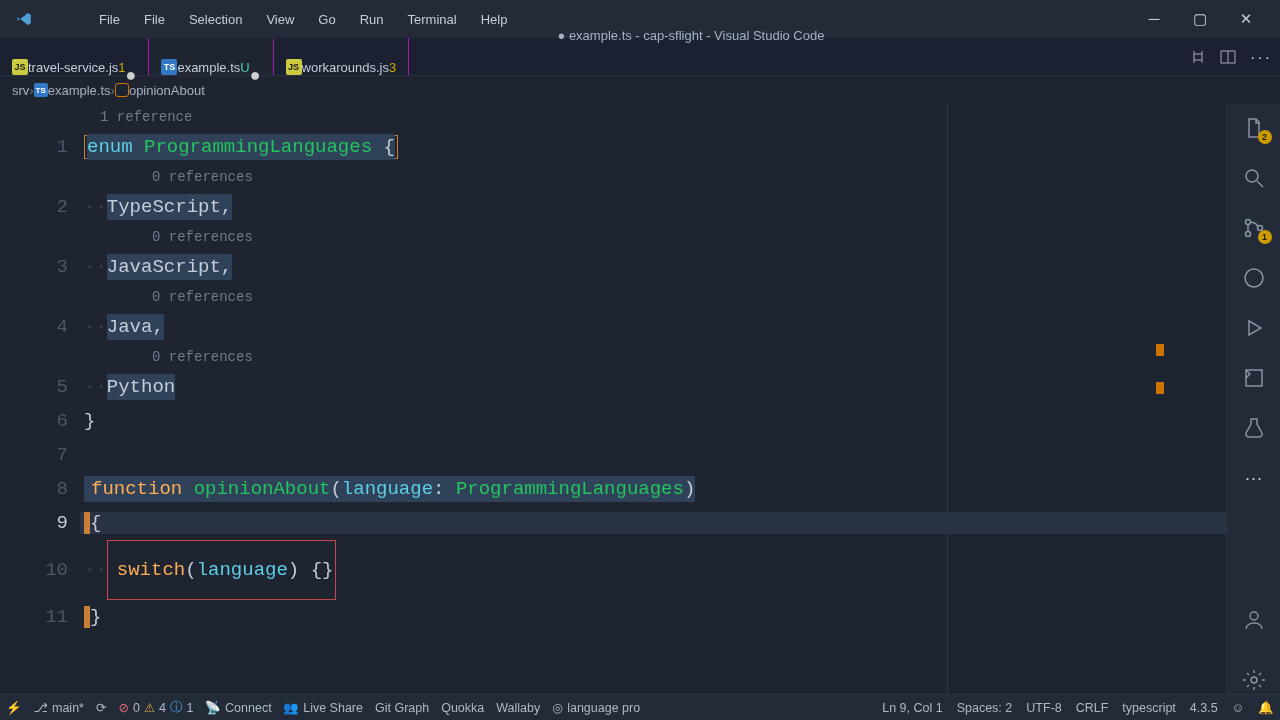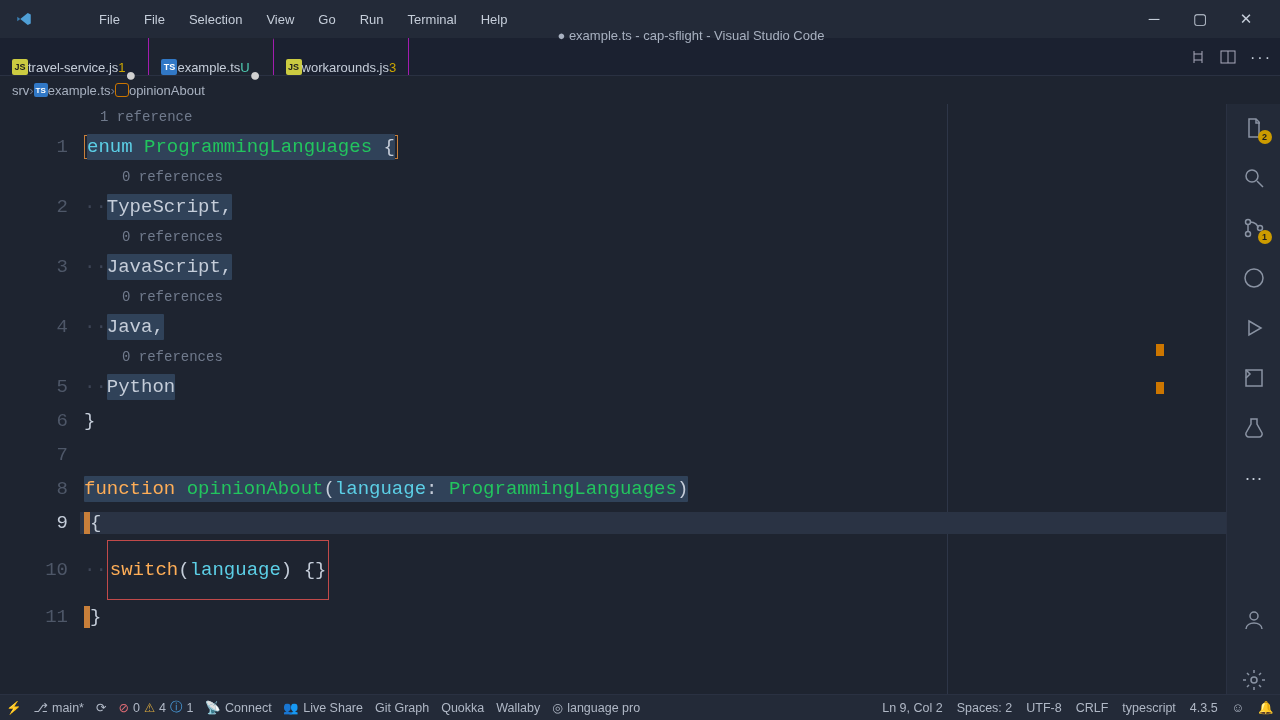--- a/index.html
+++ b/index.html
@@ -80,26 +80,26 @@
     color: #4e5768; padding-right: 12px;
     flex-shrink: 0;
   }
   .line { display:flex; align-items:center; min-height: 34px; }
   .line.current .gutter { color:#c5cdd9; }
   .line.current .line-bg {
     background: #2a3344;
   }
   .line-bg { flex:1; position:relative; padding-left: 4px; }
   .codelens { color:#707a8c; font-size:14px; height: 26px; display:flex; align-items:center; padding-left: 100px; }
-  .codelens.indented { padding-left: 122px; }
+  .codelens.indented { padding-left: 122px; margin-left: 30px; }
 
   .sel { background:#304259; border-radius:1px; display:inline; padding:2px 0; }
   .kw-blue { color:#5ccfe6; }
   .kw-yellow { color:#22c55e; }
-  .kw-orange { color:#ffae57; }
+  .kw-orange { color:#ffae57;margin-left:7px; }
   .ident { color:#c5cdd9; }
   .brace { color:#c5cdd9; }
   .dots { color:#3d4556; }
   .cov-orange-border { border:1px solid #c87f3a; display:inline-block; padding:0 2px; }
   .cov-marker { display:inline-block; width:6px; height:22px; background:#c87f3a; vertical-align:middle; }
   .box-red { border:1.5px solid #c24a4a; display:inline-block; padding:18px 2px; }
 
   .activity-bar {
     width: 54px;
     background: #232a38;
@@ -340,21 +340,21 @@
     <span class="info-icon">ⓘ</span>
       <span>1</span>
   </span>
   <span class="sb-item">📡 <span>Connect</span></span>
   <span class="sb-item">👥 <span>Live Share</span></span>
   <span class="sb-item">Git Graph</span>
   <span class="sb-item">Quokka</span>
   <span class="sb-item">Wallaby</span>
   <span class="sb-item">◎ <span>language pro</span></span>
   <div class="right">
-    <span class="sb-item">Ln 9, Col 2</span>
+    <span class="sb-item">Ln 9, Col 1</span>
     <span class="sb-item">Spaces: 2</span>
     <span class="sb-item">UTF-8</span>
     <span class="sb-item">CRLF</span>
     <span class="sb-item">typescript</span>
     <span class="sb-item">4.3.5</span>
     <span class="sb-item">☺</span>
     <span class="sb-item">🔔</span>
   </div>
 </div>
 

